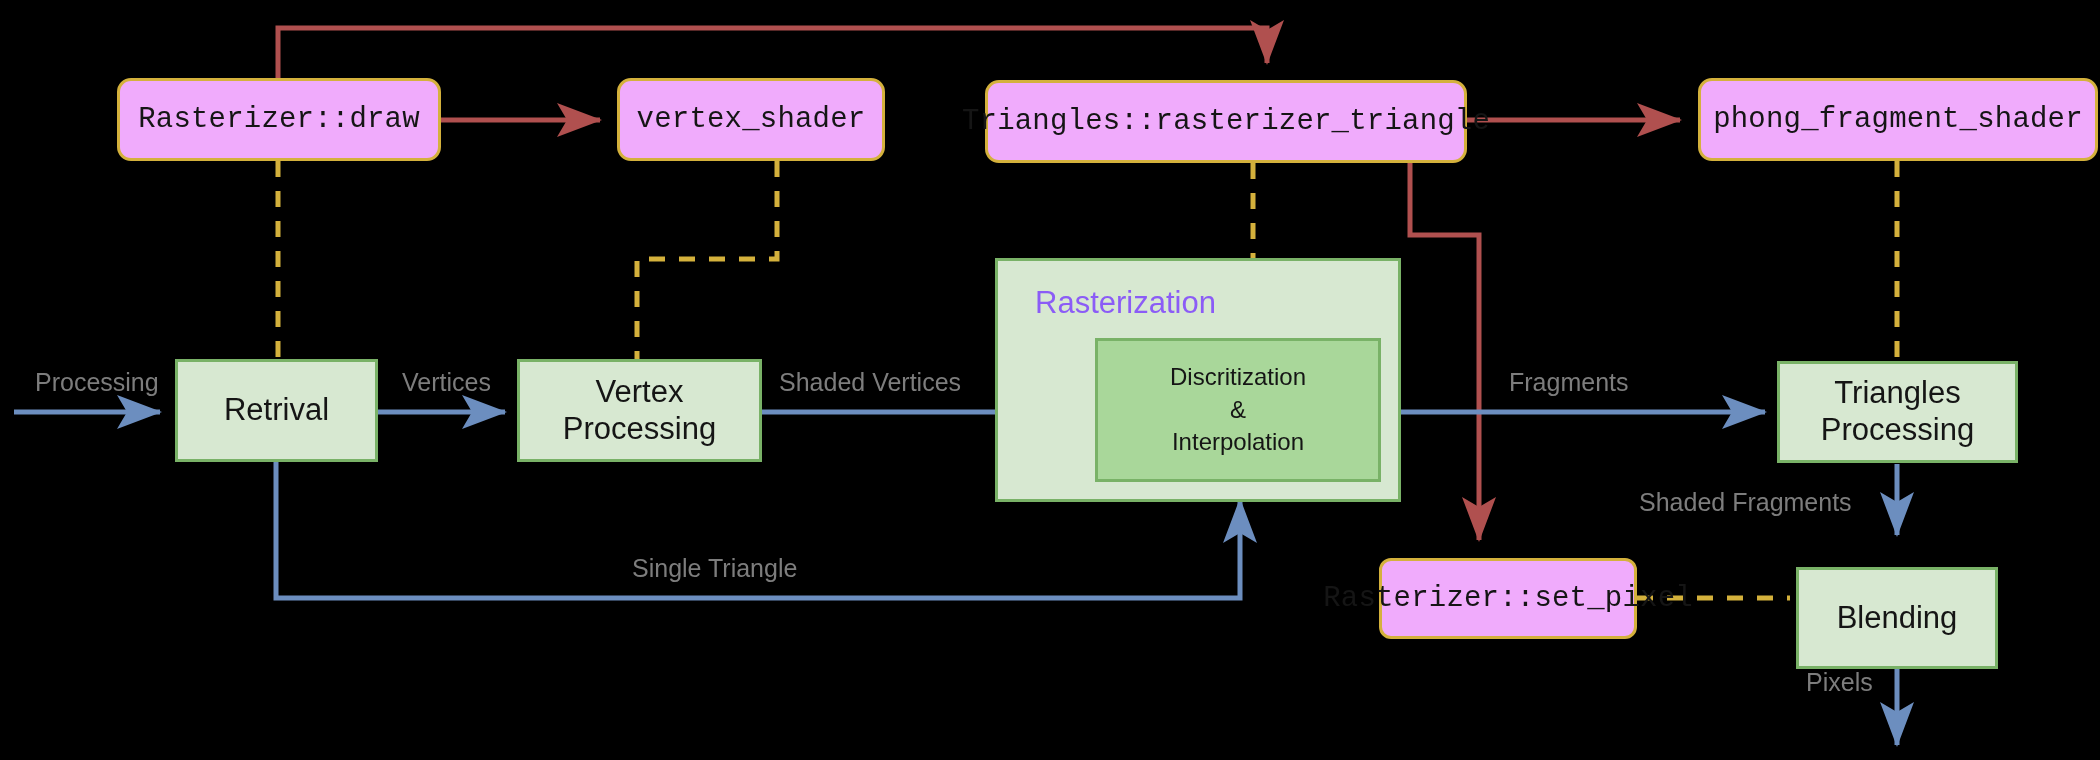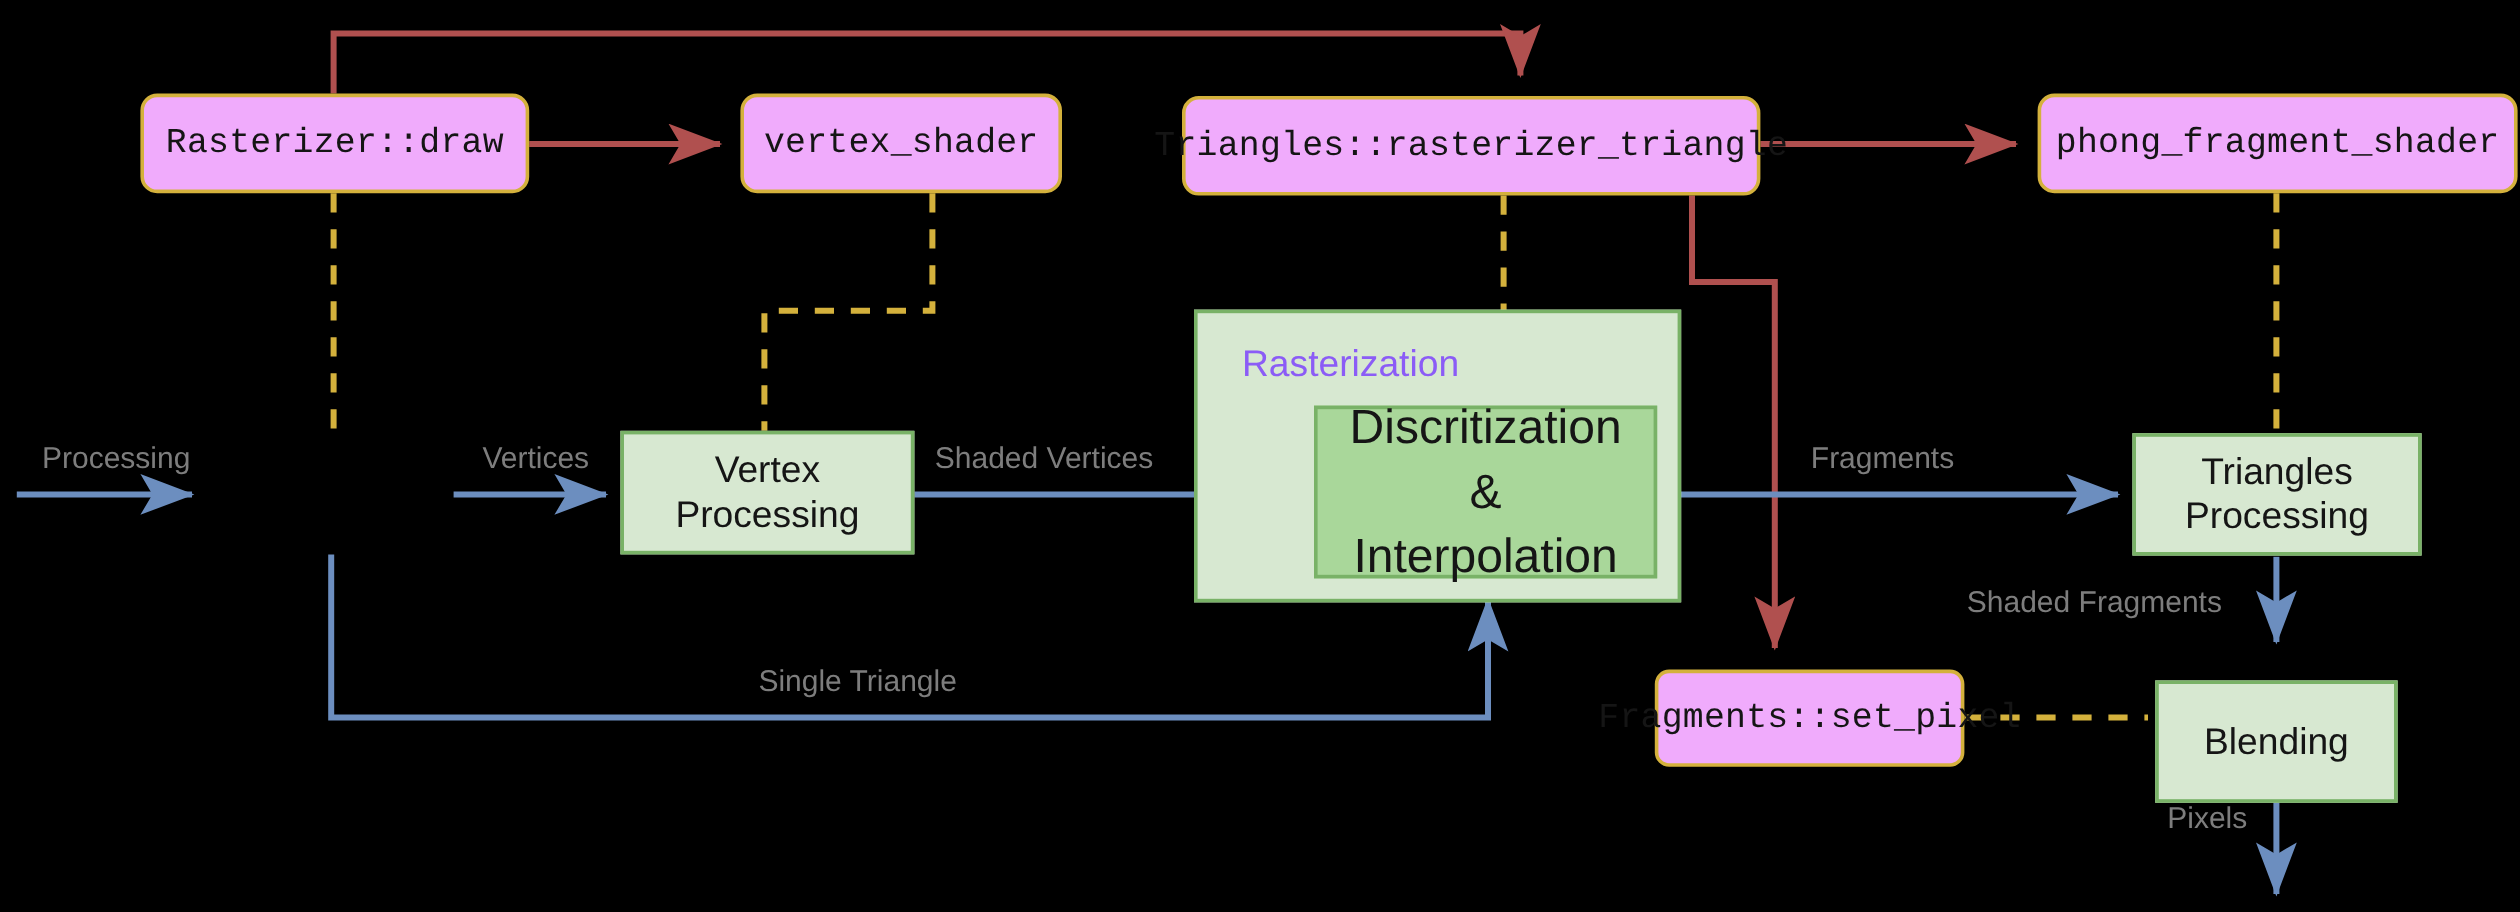--- a/index.html
+++ b/index.html
@@ -43,21 +43,21 @@
   .node-stage {
     background: #D7E8D1;
     border: 3px solid #79B267;
     font-size: 31px;
     color: #151515;
     line-height: 1.18;
   }
   .node-substage {
     background: #A9D79A;
     border: 3px solid #79B267;
-    font-size: 40px;
+    font-size: 24px;
     color: #151515;
     line-height: 1.35;
   }
   .group-box {
     position: absolute;
     box-sizing: border-box;
     background: #D7E8D1;
     border: 3px solid #79B267;
   }
   .group-label {
@@ -110,20 +110,23 @@
       <path d="M777,161 L777,259 L637,259 L637,359"></path>
       <path d="M1253,163 L1253,340"></path>
       <path d="M1897,161 L1897,359"></path>
       <path d="M1637,598 L1790,598"></path>
     </g>
   </svg>
 
   <div class="group-box" style="left:995px; top:258px; width:406px; height:244px;"></div>
   <div class="group-label" style="left:1035px; top:285px;">Rasterization</div>
 
+  <div class="node node-stage" style="left:175px; top:359px; width:203px; height:103px;">
+    <span>Retrival</span>
+  </div>
 
   <div class="node node-stage" style="left:517px; top:359px; width:245px; height:103px; flex-direction:column;">
     <span>Vertex</span>
     <span>Processing</span>
   </div>
 
   <div class="node node-substage" style="left:1095px; top:338px; width:286px; height:144px; flex-direction:column;">
     <span>Discritization</span>
     <span>&amp;</span>
     <span>Interpolation</span>
@@ -148,21 +151,21 @@
 
   <div class="node node-code" style="left:985px; top:80px; width:482px; height:83px;">
     <span>Triangles::rasterizer_triangle</span>
   </div>
 
   <div class="node node-code" style="left:1698px; top:78px; width:400px; height:83px;">
     <span>phong_fragment_shader</span>
   </div>
 
   <div class="node node-code" style="left:1379px; top:558px; width:258px; height:81px; border-radius:12px;">
-    <span>Fragments::set_pixel</span>
+    <span>Rasterizer::set_pixel</span>
   </div>
 
   <div class="edge-label" style="left:35px; top:368px;">Processing</div>
   <div class="edge-label" style="left:402px; top:368px;">Vertices</div>
   <div class="edge-label" style="left:779px; top:368px;">Shaded Vertices</div>
   <div class="edge-label" style="left:1509px; top:368px;">Fragments</div>
   <div class="edge-label" style="left:1639px; top:488px;">Shaded Fragments</div>
   <div class="edge-label" style="left:632px; top:554px;">Single Triangle</div>
   <div class="edge-label" style="left:1806px; top:668px;">Pixels</div>
 

